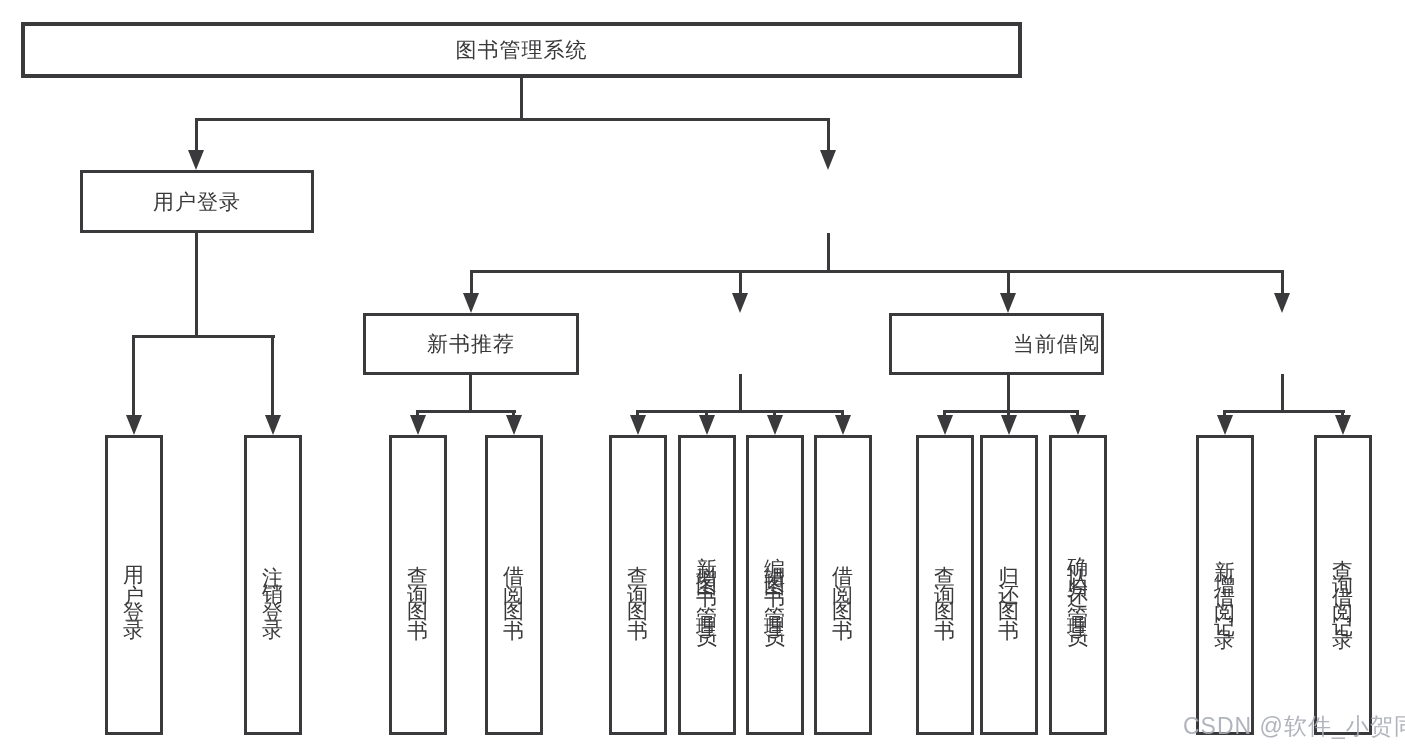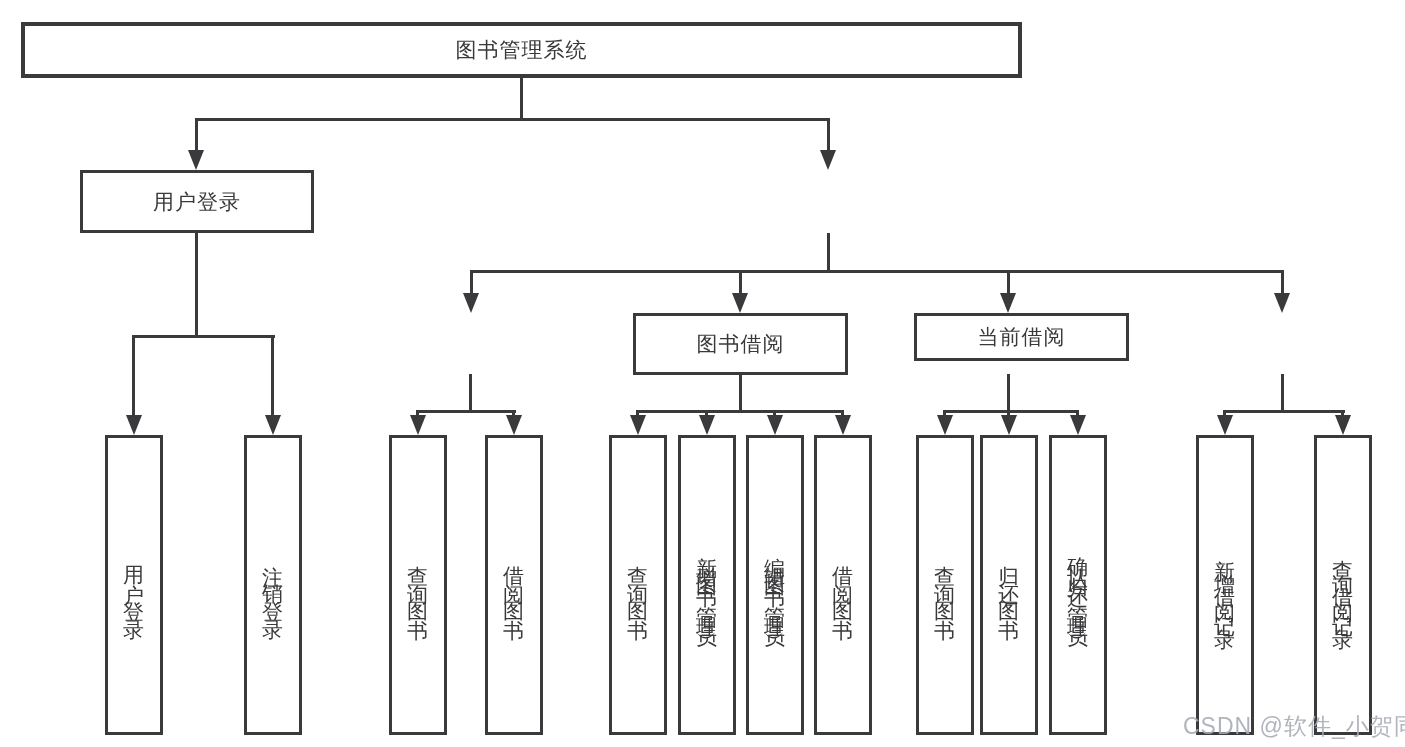--- a/index.html
+++ b/index.html
@@ -101,24 +101,24 @@
   <div class="hline" style="left:470px; top:270px; width:814px;"></div>
   <div class="vline" style="left:470px; top:270px; height:28px;"></div>
   <div class="arrow" style="left:463px; top:293px;"></div>
   <div class="vline" style="left:739px; top:270px; height:28px;"></div>
   <div class="arrow" style="left:732px; top:293px;"></div>
   <div class="vline" style="left:1007px; top:270px; height:28px;"></div>
   <div class="arrow" style="left:1000px; top:293px;"></div>
   <div class="vline" style="left:1281px; top:270px; height:28px;"></div>
   <div class="arrow" style="left:1274px; top:293px;"></div>
 
-  <div class="box" style="left:633px; top:313px; width:215px; height:62px;">
-    <span>图书借阅</span>
-  </div>
-  <div class="box" style="left:914px; top:313px; width:215px; height:48px;">
+  <div class="box" style="left:363px; top:313px; width:216px; height:62px;">
+    <span>新书推荐</span>
+  </div>
+  <div class="box" style="left:889px; top:313px; width:215px; height:62px;justify-content:flex-end;">
     <span>当前借阅</span>
   </div>
 
   <div class="vline" style="left:469px; top:374px; height:36px;"></div>
   <div class="hline" style="left:416px; top:410px; width:100px;"></div>
   <div class="vline" style="left:416px; top:410px; height:12px;"></div>
   <div class="arrow" style="left:410px; top:415px;"></div>
   <div class="vline" style="left:512px; top:410px; height:12px;"></div>
   <div class="arrow" style="left:506px; top:415px;"></div>
 

